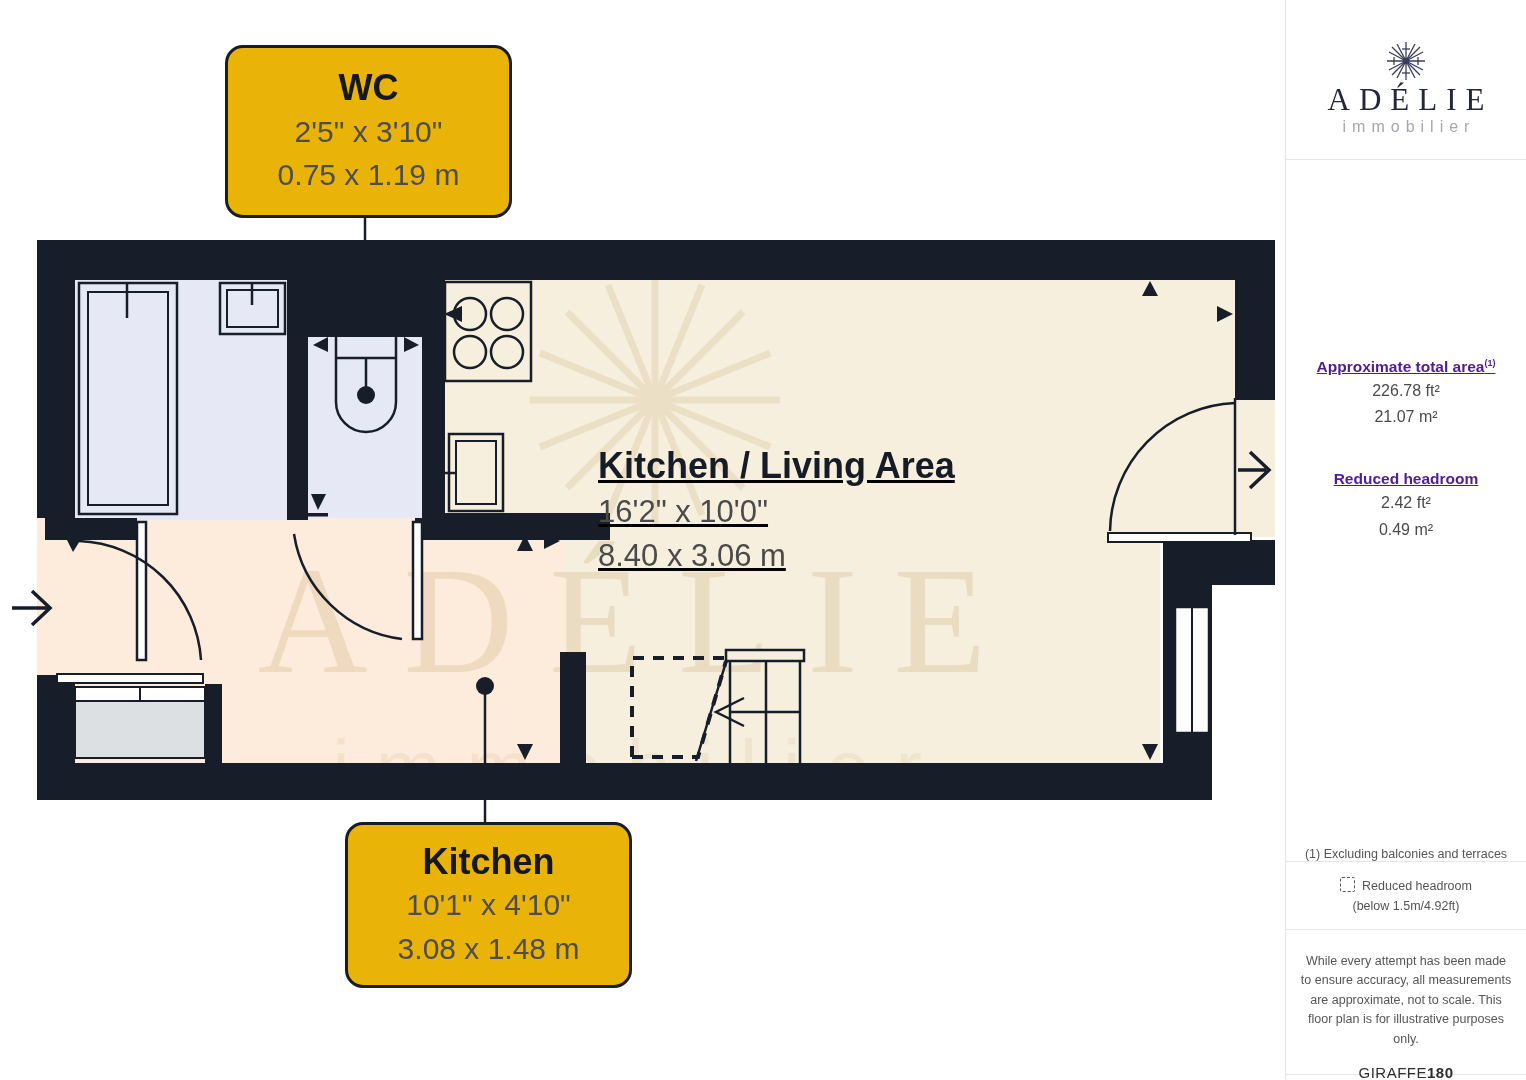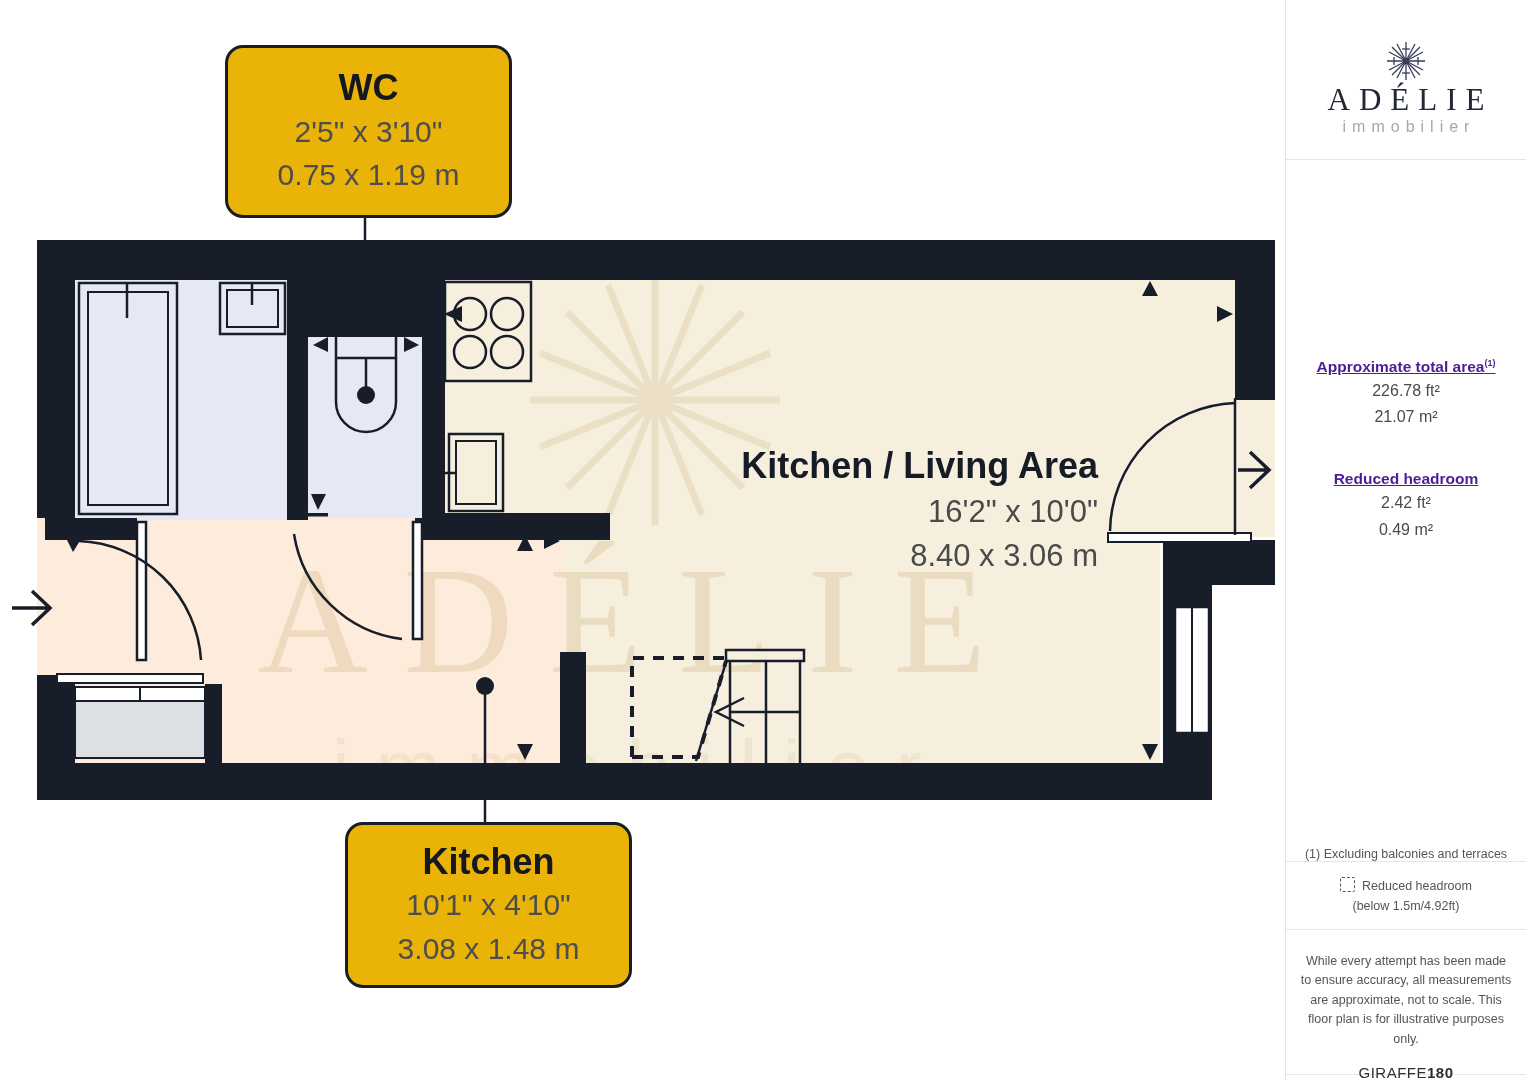--- a/index.html
+++ b/index.html
@@ -4,21 +4,21 @@
 <style>
   html,body{margin:0;padding:0;background:#ffffff;width:1526px;height:1080px;
     font-family:"Liberation Sans",sans-serif;overflow:hidden;position:relative;}
   .plan-area{position:absolute;left:0;top:0;width:1285px;height:1080px;}
   .plan-svg{position:absolute;left:0;top:0;}
   
   .callout{position:absolute;background:#eab308;border:3px solid #181c24;border-radius:18px;
     display:flex;flex-direction:column;align-items:center;justify-content:center;z-index:5;}
   .callout .title{font-size:36px;font-weight:bold;color:#15191f;line-height:1.2;}
   .callout .dims{font-size:30px;color:#4d4d4d;line-height:1.45;}
-  .room-label{position:absolute;text-align:right;z-index:4;}
+  .room-label{position:absolute;text-align:left;z-index:4;text-decoration:underline;}
   .room-label .title{font-size:36px;font-weight:bold;color:#161c26;line-height:1.3;}
   .room-label .dims{font-size:31px;color:#4a4a4a;line-height:1.42;}
   
   .sidebar{position:absolute;left:1285px;top:0;width:240px;height:1080px;background:#ffffff;
     border-left:1px solid #e3e3e8;}
   .sb-sec{position:absolute;left:0;width:100%;box-sizing:border-box;text-align:center;color:#4d4d4d;}
   .logo-sec{top:0;height:160px;border-bottom:1px solid #e6e6ea;}
   .logo-flake{position:absolute;left:97px;top:38px;}
   .logo-name{position:absolute;top:82px;width:100%;text-align:center;
     font-family:"Liberation Serif",serif;font-size:31px;letter-spacing:9px;text-indent:9px;color:#23273a;}

